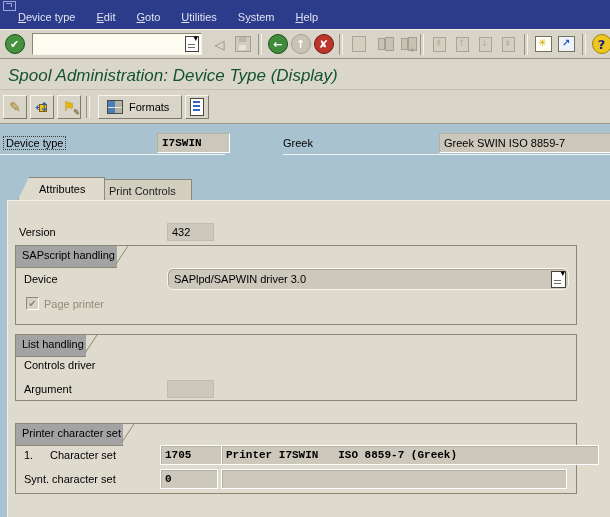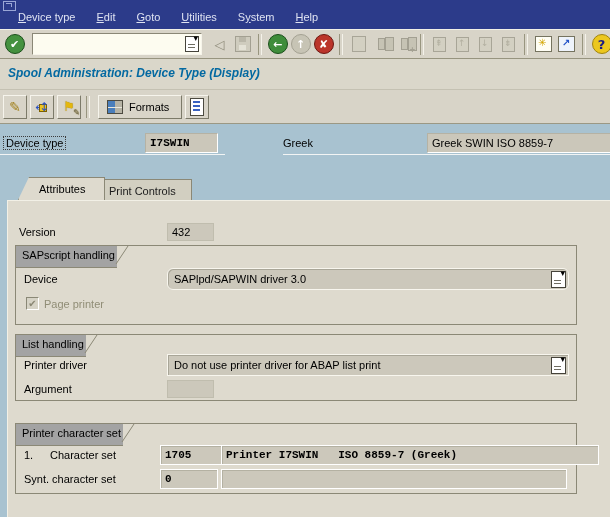--- a/index.html
+++ b/index.html
@@ -45,21 +45,21 @@
   [data-name="previous-page-icon"] .scrollpage::after{content:"↑";}
   [data-name="next-page-icon"] .scrollpage::after{content:"↓";}
   [data-name="last-page-icon"] .scrollpage::after{content:"⇟";}
   .winbox{width:15px;height:14px;background:#fffef4;border:1px solid #75735f;position:relative;}
   [data-name="new-session-icon"] .winbox::after{content:"✳";position:absolute;left:2px;top:0px;color:#d3a500;font-size:10px;font-family:"DejaVu Sans",sans-serif;}
   [data-name="create-shortcut-icon"] .winbox{background:#eef3fb;}
   [data-name="create-shortcut-icon"] .winbox::after{content:"↗";position:absolute;left:3px;top:0px;color:#2050c8;font-weight:bold;font-size:10px;font-family:"DejaVu Sans",sans-serif;}
   [data-name="help-icon"] .circle{background:#ecc71e;border:1px solid #a08410;color:#1c1c85;font-size:13px;}
   
   .titlebar{position:absolute;left:0;top:59px;width:100%;height:31px;background:#dad7ca;border-bottom:1px solid #c4c1b2;box-sizing:border-box;}
-  .title-text{position:absolute;left:8px;top:7px;font-size:12px;font-weight:bold;font-style:italic;color:#0369a1;}
+  .title-text{position:absolute;left:8px;top:7px;font-size:17px;font-weight:normal;font-style:italic;color:#14532d;}
   
   .apptoolbar{position:absolute;left:0;top:90px;width:100%;height:34px;background:#d8d4c8;display:flex;align-items:center;box-sizing:border-box;border-bottom:1px solid #9b9884;}
   .abtn{height:24px;min-width:24px;margin-left:3px;display:flex;align-items:center;justify-content:center;background:#d8d4c8;
     border:1px solid;border-color:#f6f4ec #7c7a69 #7c7a69 #f6f4ec;box-sizing:border-box;position:relative;}
   .ab-sep{width:2px;height:22px;border-left:1px solid #98957f;border-right:1px solid #f4f2ea;margin:0 5px;}
   .pencil{color:#a1801d;font-size:14px;font-family:"DejaVu Sans",sans-serif;}
   .navcross{position:relative;width:16px;height:16px;}
   .navcross i{position:absolute;left:5px;top:5px;width:6px;height:6px;background:#f0c41d;border:1px solid #7c6000;}
   .navcross::before{content:"↔";position:absolute;left:1px;top:1px;color:#2a52c2;font-size:12px;font-family:"DejaVu Sans",sans-serif;}
   .navcross::after{content:"↕";position:absolute;left:5px;top:1px;color:#2a52c2;font-size:12px;font-family:"DejaVu Sans",sans-serif;}
@@ -70,21 +70,21 @@
   .tableicon::after{content:"";position:absolute;left:0;top:6px;width:100%;height:1px;background:#e9e7dc;}
   .listicon{width:12px;height:16px;background:#fff;border:1px solid #4c4a40;position:relative;}
   .listicon::after{content:"";position:absolute;left:2px;top:2px;width:7px;height:11px;
     background:repeating-linear-gradient(#3a62c0 0 2px,transparent 2px 4px);}
   .formats-label{margin-right:4px;}
   
   .band{position:absolute;left:0;top:124px;width:100%;height:44px;background:#a8c2d0;}
   .band-label{position:absolute;top:13px;}
   .dotted{outline:1px dotted #3c3c3c;padding:0 2px;}
   .ro-field{position:absolute;background:#cbc7ba;border:1px solid #b5b2a4;border-bottom-color:#fff;border-right-color:#fff;
-    box-sizing:border-box;padding:3px 0 0 4px;height:20px;}
+    box-sizing:border-box;padding:3px 0 0 4px;height:20px;margin-left:12px;}
   .mono{font-family:"Liberation Mono","DejaVu Sans Mono",monospace;font-weight:bold;font-size:11px;white-space:pre;}
   .hline{position:absolute;height:1px;background:#f2f4f4;}
   
   .tabstrip{position:absolute;left:0;top:168px;width:100%;height:32px;background:#a8c2d0;}
   .tab{position:absolute;bottom:0;box-sizing:border-box;border:1px solid #8b8876;border-bottom:none;
     clip-path:polygon(11px 0,100% 0,100% 100%,0 100%);padding:5px 12px 0 20px;}
   .tab-active{height:23px;background:#dedace;z-index:2;}
   .tab-inactive{height:21px;background:#d2cfc1;color:#1c1c1c;}
   
   .panel{position:absolute;left:7px;top:200px;width:603px;height:317px;background:#dedace;border-top:1px solid #f2f0e6;border-left:1px solid #f2f0e6;box-sizing:border-box;}
@@ -241,25 +241,21 @@
       </div>
       <span class="checkbox" style="left:10px;top:51px;" data-name="page-printer-checkbox">✔</span>
       <span class="lbl dim-label" style="left:28px;top:52px;" data-name="page-printer-label">Page printer</span>
     </div>
 
     <div class="grp" style="left:7px;top:133px;width:562px;height:67px;" data-name="list-handling-group">
       <span class="grp-label" data-name="list-handling-group-title">List handling</span>
       <svg class="grp-slant" id="slant2" width="13" height="18" data-name="group-label-slant" style="left: 69px;">
           <line x1="0" y1="18" x2="12" y2="0" stroke="#8b8876" stroke-width="1"></line>
         </svg>
-      <span class="lbl" style="left:8px;top:24px;" data-name="printer-driver-label">Printer driver</span>
-      <div class="combo" style="left:151px;top:19px;width:402px;" data-name="printer-driver-combobox">
-        <span class="combo-text" data-name="printer-driver-value">Do not use printer driver for ABAP list print</span>
-        <span class="dd-glyph" data-name="printer-driver-dropdown-icon"></span>
-      </div>
+      <span class="lbl" style="left:8px;top:24px;" data-name="printer-driver-label">Controls driver</span>
       <span class="lbl" style="left:8px;top:48px;" data-name="argument-label">Argument</span>
       <span class="flat-field" style="left:151px;top:45px;width:47px;" data-name="argument-field"></span>
     </div>
 
     <div class="grp" style="left:7px;top:222px;width:562px;height:71px;" data-name="printer-charset-group">
       <span class="grp-label" data-name="printer-charset-group-title">Printer character set</span>
       <svg class="grp-slant" id="slant3" width="13" height="18" data-name="group-label-slant" style="left: 106px;">
           <line x1="0" y1="18" x2="12" y2="0" stroke="#8b8876" stroke-width="1"></line>
         </svg>
       <span class="lbl" style="left:8px;top:25px;" data-name="charset-row1-number">1.</span>

